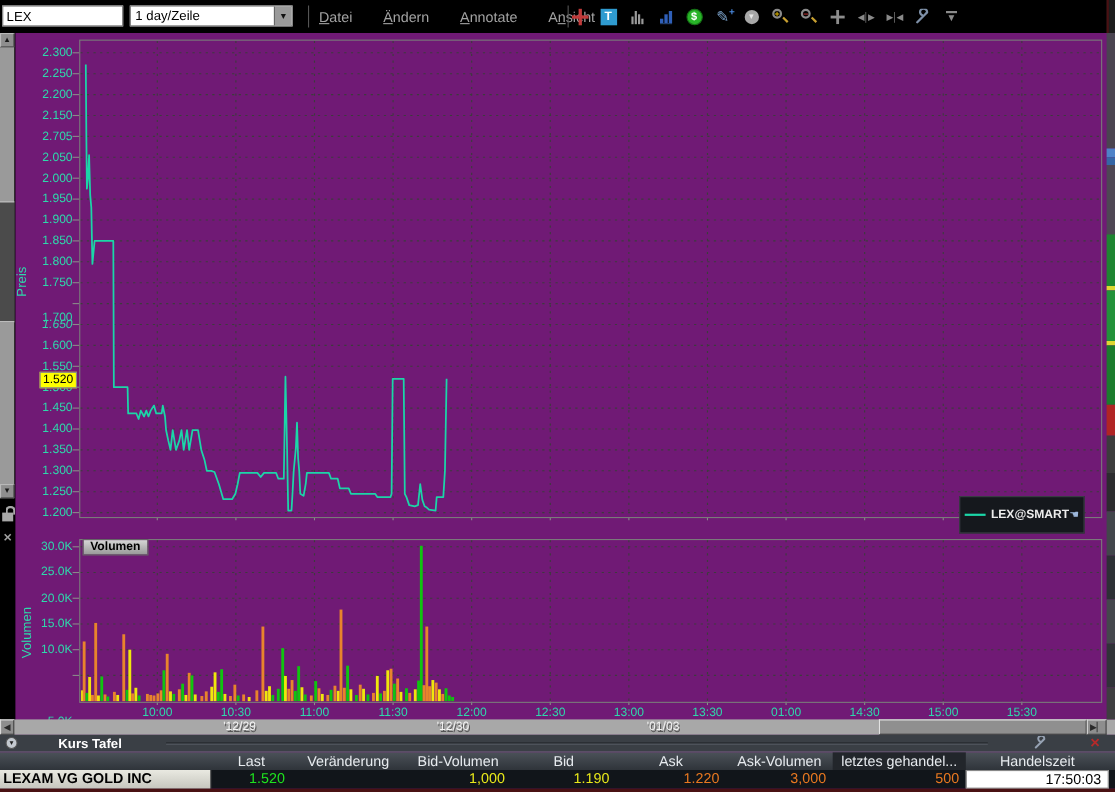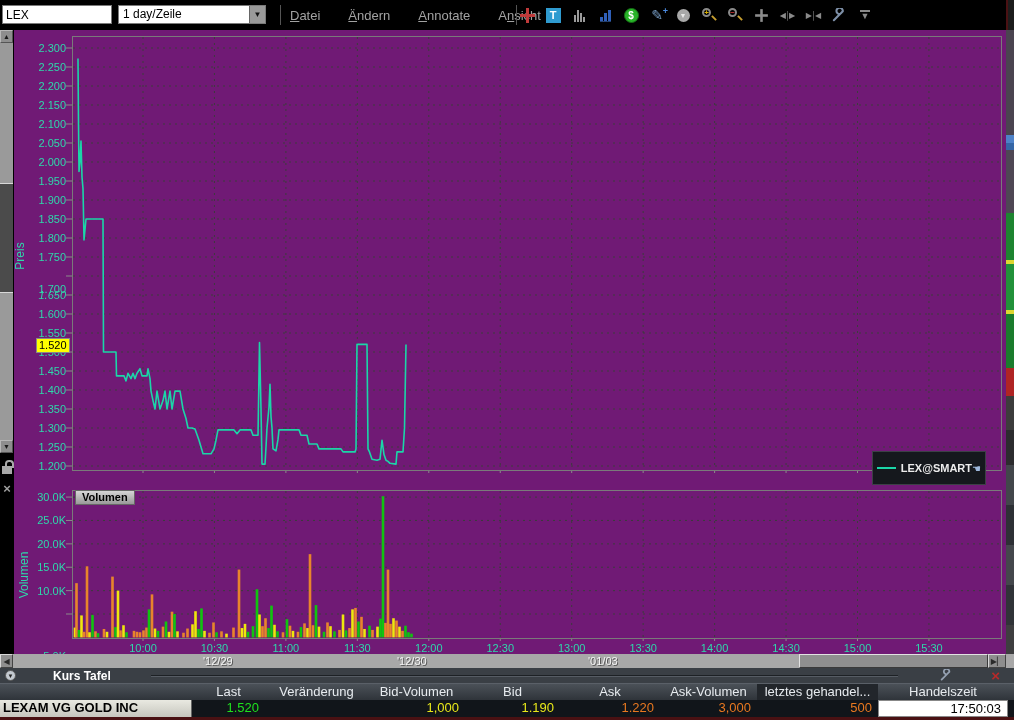--- a/index.html
+++ b/index.html
@@ -427,21 +427,21 @@
       <rect x="407.2" y="632.2553" width="2.6" height="5.1447" fill="#10c410"></rect>
       <rect x="410.2" y="633.6584" width="2.6" height="3.7416" fill="#10c410"></rect>
       <polyline points="78,58.6 78.5,124.0 79,171.5 80,162.0 81,141.1 82,177.2 83,188.6 84,239.9 86,219.0 103,219.0 103.5,352.0 116,352.0 116.5,375.9 124,375.9 126,380.9 128,373.3 131,378.6 133,373.3 135,378.6 137,373.3 140,368.7 142,375.9 147,375.9 148,368.7 150,378.6 151,391.1 153,400.6 155,409.0 157,391.1 160,409.0 163,400.6 165,391.1 167,409.0 170,391.1 172,409.0 175,391.1 180,391.1 183,409.0 186,418.5 188,428.0 192,428.0 195,429.1 199,440.2 201,447.0 203,453.8 211,453.8 214,448.9 216,440.2 218,429.9 234,429.9 237,433.7 240,429.9 251,429.9 253,435.2 258,435.2 259.5,342.5 261,409.0 262,464.1 265,464.1 266,447.0 267,428.0 269,407.1 270,384.3 271,416.6 272,428.0 273,448.9 276,450.8 278,439.4 279,429.9 299,429.9 301,435.2 307,435.2 309,444.0 317,444.0 319,448.9 341,448.9 343,451.9 355,451.9 356,448.9 357,344.4 367,344.4 368,448.9 369.5,451.9 372,459.2 377,460.3 380,459.2 382,440.2 384,454.6 386,460.3 388,461.4 390,463.3 396,464.1 397,451.9 403,451.9 404.5,428.0 406,344.4" fill="none" stroke="#1bd6a8" stroke-width="1.6" stroke-linejoin="round"></polyline>
     </svg>
 
   <div id="price-labels">
       <div class="axis-lab y-lab" style="top: 41px;">2.300</div>
       <div class="axis-lab y-lab" style="top: 60px;">2.250</div>
       <div class="axis-lab y-lab" style="top: 79px;">2.200</div>
       <div class="axis-lab y-lab" style="top: 98px;">2.150</div>
-      <div class="axis-lab y-lab" style="top: 117px;">2.100</div>
+      <div class="axis-lab y-lab" style="top: 117px;">2.705</div>
       <div class="axis-lab y-lab" style="top: 136px;">2.050</div>
       <div class="axis-lab y-lab" style="top: 155px;">2.000</div>
       <div class="axis-lab y-lab" style="top: 174px;">1.950</div>
       <div class="axis-lab y-lab" style="top: 193px;">1.900</div>
       <div class="axis-lab y-lab" style="top: 212px;">1.850</div>
       <div class="axis-lab y-lab" style="top: 231px;">1.800</div>
       <div class="axis-lab y-lab" style="top: 250px;">1.750</div>
       <div class="axis-lab y-lab" style="top: 269px; margin-top: 13px;">1.700</div>
       <div class="axis-lab y-lab" style="top: 288px; font-style: italic;">1.650</div>
       <div class="axis-lab y-lab" style="top: 307px;">1.600</div>
@@ -464,21 +464,21 @@
     </div>
   <div id="time-labels">
       <div class="axis-lab t-lab" style="left: 120px;">10:00</div>
       <div class="axis-lab t-lab" style="left: 191.45px;">10:30</div>
       <div class="axis-lab t-lab" style="left: 262.9px;">11:00</div>
       <div class="axis-lab t-lab" style="left: 334.35px;">11:30</div>
       <div class="axis-lab t-lab" style="left: 405.8px;">12:00</div>
       <div class="axis-lab t-lab" style="left: 477.25px;">12:30</div>
       <div class="axis-lab t-lab" style="left: 548.7px;">13:00</div>
       <div class="axis-lab t-lab" style="left: 620.15px;">13:30</div>
-      <div class="axis-lab t-lab" style="left: 691.6px;">14:00</div>
+      <div class="axis-lab t-lab" style="left: 691.6px;">01:00</div>
       <div class="axis-lab t-lab" style="left: 763.05px;">14:30</div>
       <div class="axis-lab t-lab" style="left: 834.5px;">15:00</div>
       <div class="axis-lab t-lab" style="left: 905.95px;">15:30</div>
     </div>
 
   <div class="rot-lab" style="left:0px; top:249px; width:40px; text-align:center;">Preis</div>
   <div class="rot-lab" style="left:-4px; top:568px; width:56px; text-align:center;">Volumen</div>
 
   <div class="price-tag">1.520</div>
   <div class="vol-title">Volumen</div>

